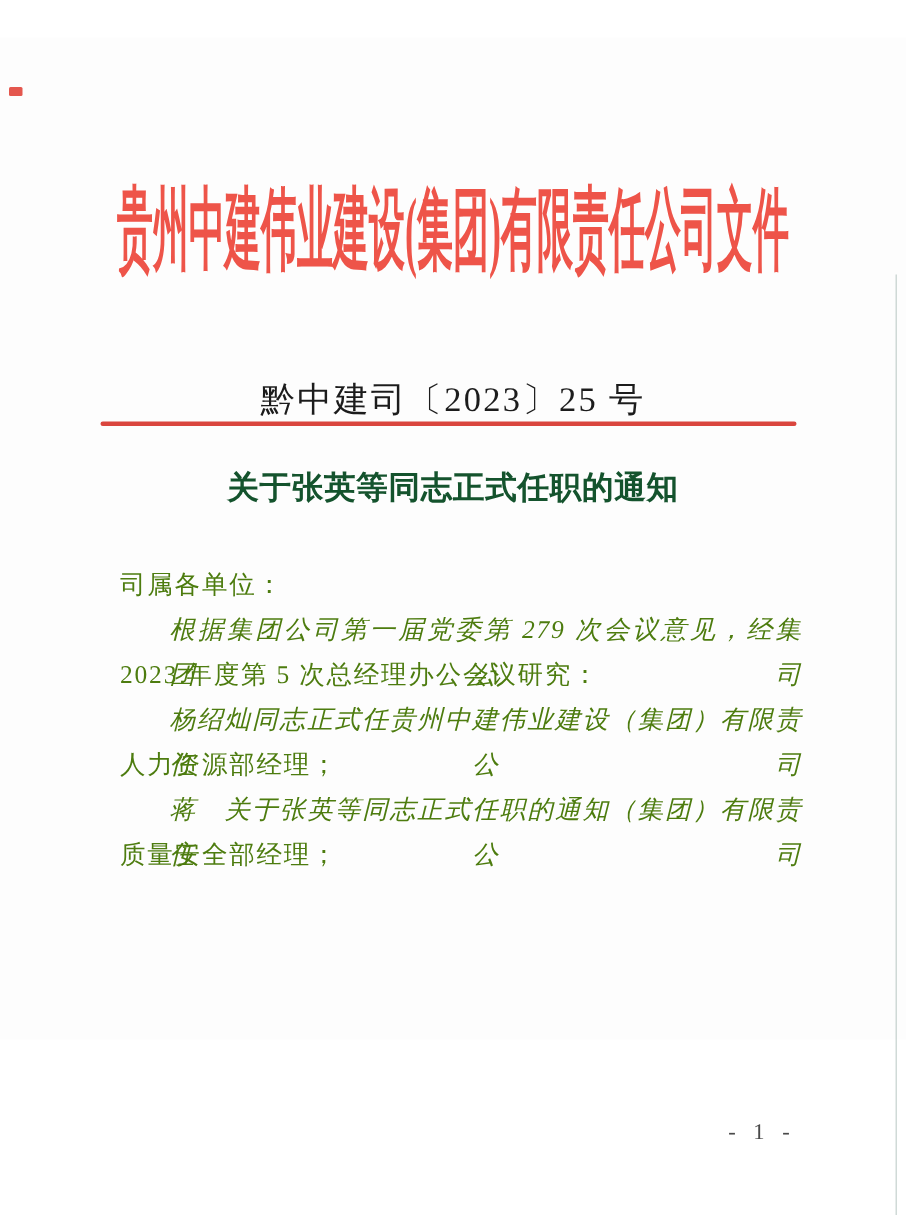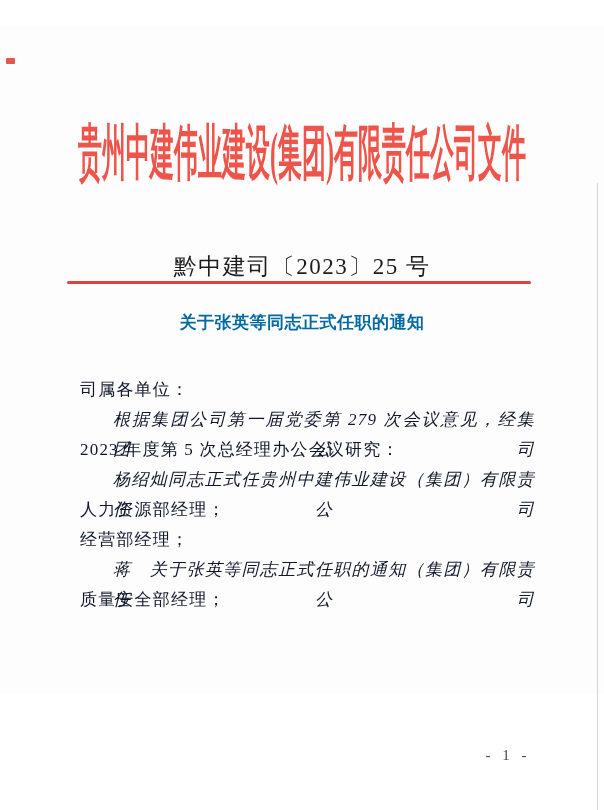--- a/index.html
+++ b/index.html
@@ -64,33 +64,33 @@
     width: 464px; height: 3px;
     background: #da463e;
     border-radius: 2px;
   }
 
   
   .subject-title {
     position: absolute;
     left: 0; right: 0; top: 286px;
     text-align: center;
-    font-size: 17px;
+    font-size: 21px;
     font-weight: bold;
-    color: #0369a1;
+    color: #14532d;
     letter-spacing: 0.5px;
   }
 
   
   .body-block {
     position: absolute;
     left: 80px; top: 350px;
     width: 455px;
     font-size: 17px;
-    color: #0f172a;
+    color: #4d7c0f;
     letter-spacing: 1.2px;
   }
   .body-line {
     height: 30px;
     line-height: 30px;
     white-space: nowrap;
   }
   .body-line.indent { padding-left: 33px; font-style: italic; }
   .body-line.full {
     white-space: normal;
@@ -136,21 +136,20 @@
 
   <div class="subject-title">关于张英等同志正式任职的通知</div>
 
   <div class="body-block">
 
   <div class="body-line">司属各单位：</div>
       <div class="body-line indent full">根据集团公司第一届党委第 279 次会议意见，经集团公司</div>
       <div class="body-line">2023 年度第 5 次总经理办公会议研究：</div>
       <div class="body-line indent full">杨绍灿同志正式任贵州中建伟业建设（集团）有限责任公司</div>
       <div class="body-line">人力资源部经理；</div>
-      <div class="body-line">经营部经理；</div>
       <div class="body-line indent full">蒋　关于张英等同志正式任职的通知（集团）有限责任公司</div>
       <div class="body-line">质量安全部经理；</div>
     </div>
 
   <div class="page-number">- 1 -</div>
 
   <div class="edge-line"></div>
 
 </div>
 

